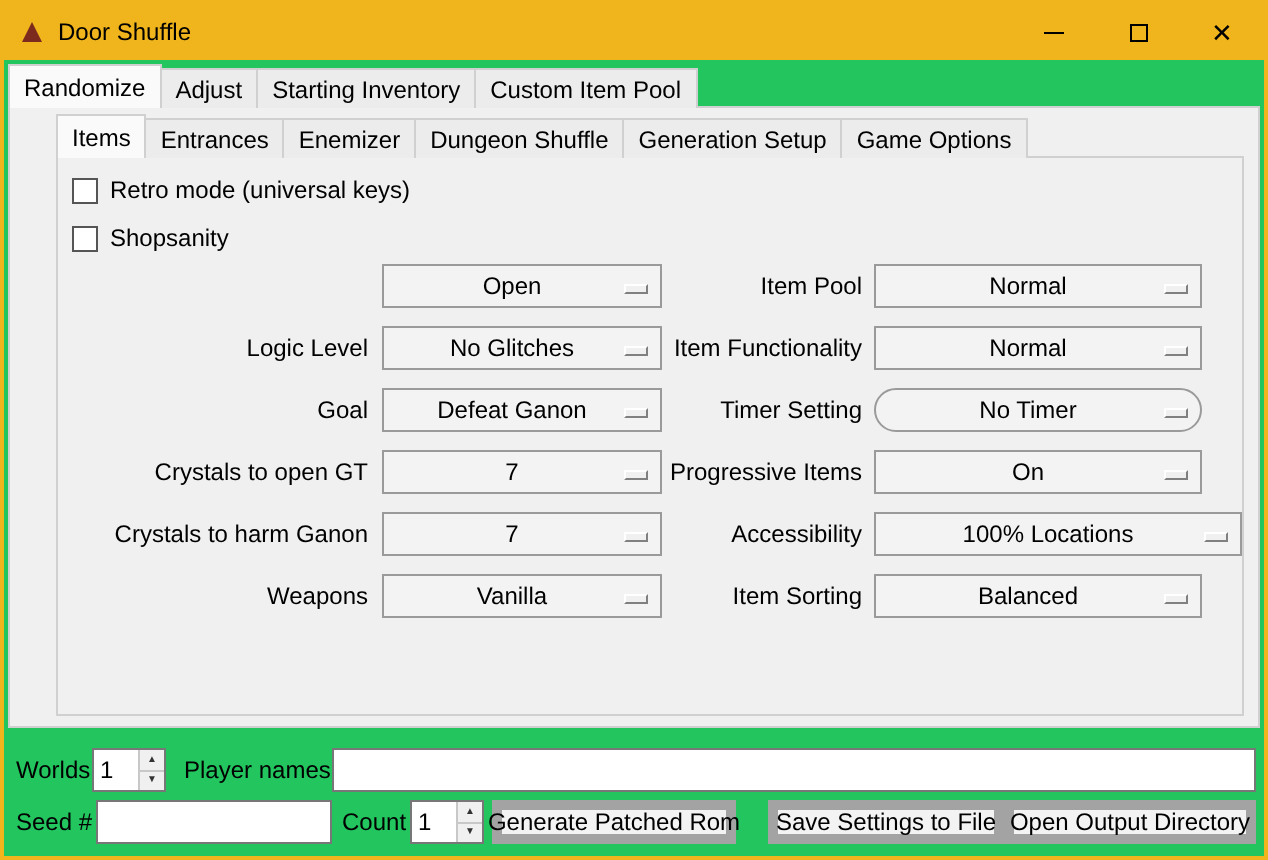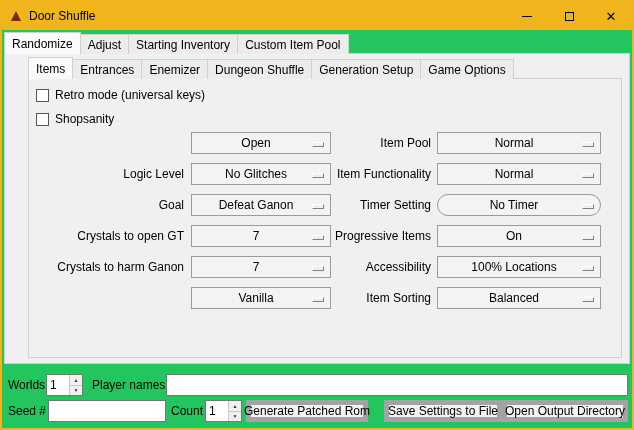--- a/index.html
+++ b/index.html
@@ -174,25 +174,26 @@
       <span class="opt-value">On</span>
       <span class="opt-ind"></span>
     </div>
 
     <div class="opt-label" style="left:0; top:177px; width:155px;">Crystals to harm Ganon</div>
     <div class="optmenu" style="left:162px; top:177px; width:140px;">
       <span class="opt-value">7</span>
       <span class="opt-ind"></span>
     </div>
     <div class="opt-label" style="left:280px; top:177px; width:122px;">Accessibility</div>
-    <div class="optmenu" style="left:408px; top:177px; width:164px;">
+    <div class="optmenu" style="left:408px; top:177px; width:184px;">
       <span class="opt-value">100% Locations</span>
       <span class="opt-ind"></span>
     </div>
 
+    <div class="opt-label" style="left:0; top:208px; width:155px;">Weapons</div>
     <div class="optmenu" style="left:162px; top:208px; width:140px;">
       <span class="opt-value">Vanilla</span>
       <span class="opt-ind"></span>
     </div>
     <div class="opt-label" style="left:280px; top:208px; width:122px;">Item Sorting</div>
     <div class="optmenu" style="left:408px; top:208px; width:164px;">
       <span class="opt-value">Balanced</span>
       <span class="opt-ind"></span>
     </div>
 

